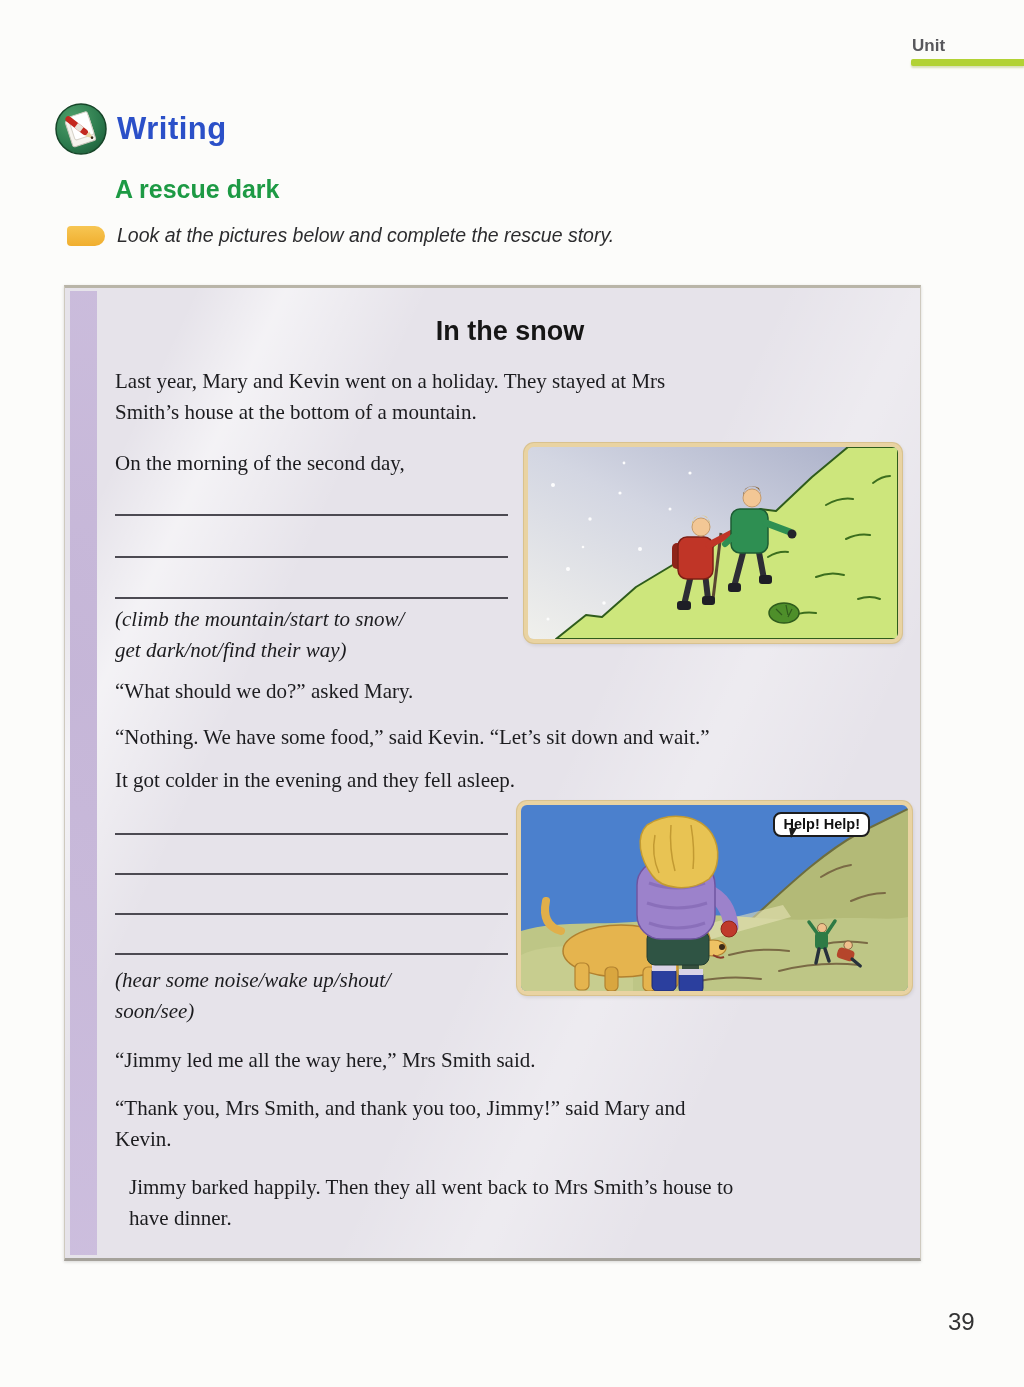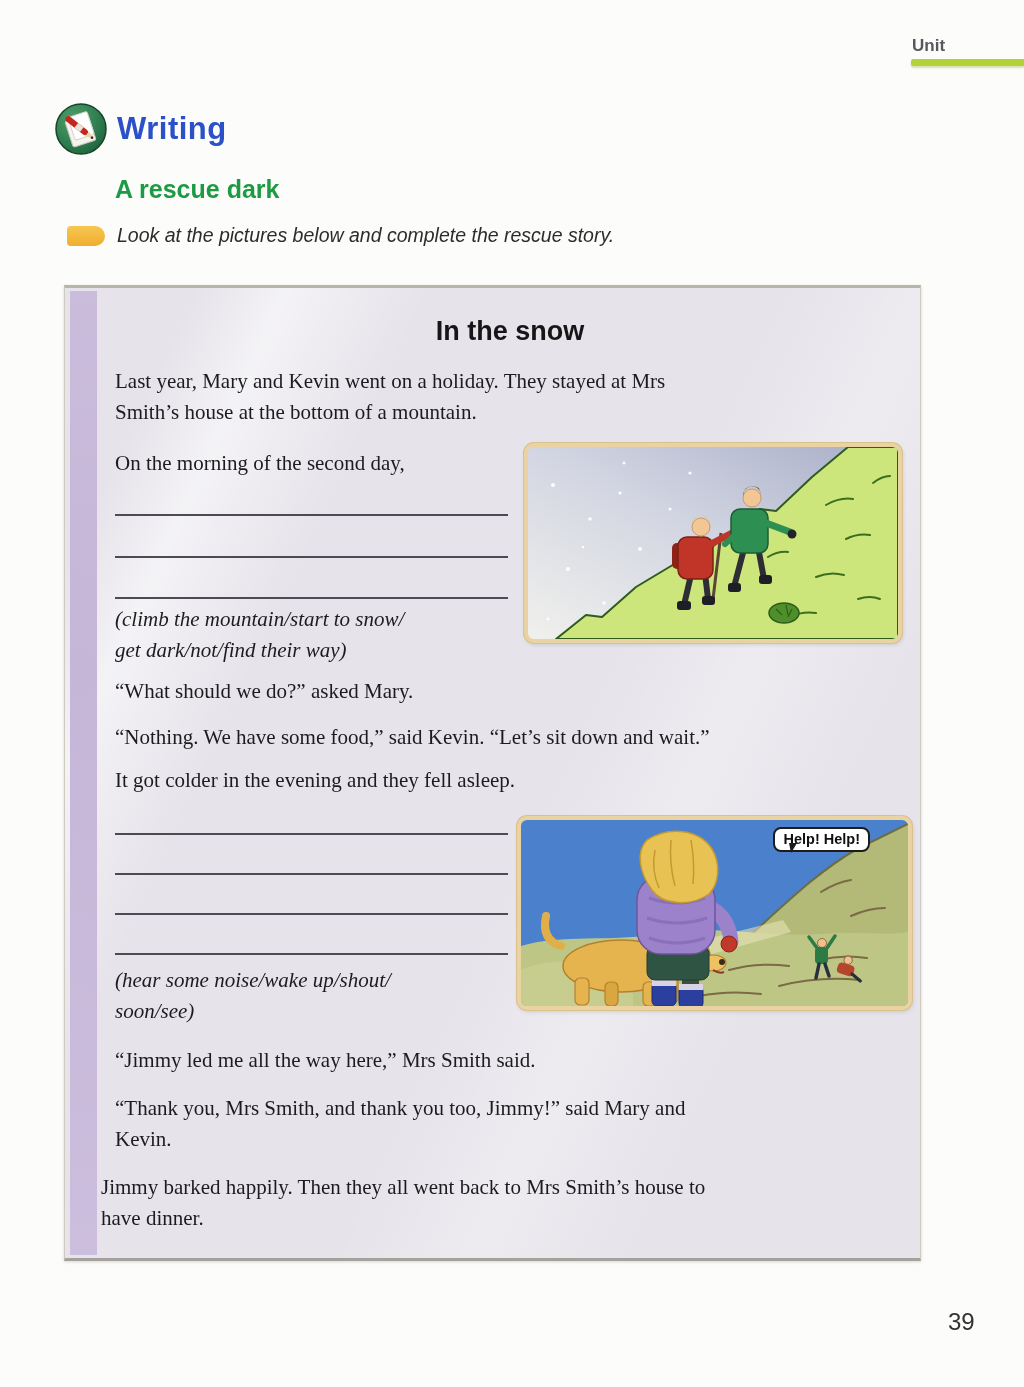--- a/index.html
+++ b/index.html
@@ -71,21 +71,21 @@
     border-top:2px solid #4c4a52;
   }
   
   .pic{
     position:absolute;border:4px solid #e9d3a2;border-radius:10px;overflow:hidden;
     box-shadow:0 0 0 1px #d9c28e, 1px 2px 4px rgba(0,0,0,.12);
     background:#cdd2e0;
   }
   .pic svg{display:block;width:100%;height:100%;}
   .pic1{left:459px;top:155px;width:370px;height:192px;}
-  .pic2{left:452px;top:528px;width:387px;height:186px;}
+  .pic2{left:452px;top:513px;width:387px;height:186px;}
   .speech-bubble{
     position:absolute;top:7px;right:38px;
     background:#fff;border:2px solid #1c1c1c;border-radius:8px;
     padding:2px 8px 3px 8px;
     font-family:"Liberation Sans",sans-serif;font-weight:bold;font-size:14.5px;color:#111;
     white-space:nowrap;z-index:2;
   }
   .speech-bubble::after{
     content:"";position:absolute;left:14px;bottom:-9px;
     border:6px solid transparent;border-top:10px solid #1c1c1c;border-left-width:2px;
@@ -304,19 +304,19 @@
           <path d="M134,30 q-4,20 4,38 M150,20 q-2,24 4,46 M170,20 q4,24 2,44" stroke="#c29a32" stroke-width="1.5" fill="none"></path>
         </g>
       </svg>
     </div>
 
     <div class="stext" style="left:50px;top:757px;width:780px;">“Jimmy led me all the way here,” Mrs Smith said.</div>
 
     <div class="stext" style="left:50px;top:805px;width:800px;">“Thank you, Mrs Smith, and thank you too, Jimmy!” said Mary and
 Kevin.</div>
 
-    <div class="stext" style="left:36px;top:884px;width:810px;">Jimmy barked happily. Then they all went back to Mrs Smith’s house to
+    <div class="stext" style="left:64px;top:884px;width:810px;">Jimmy barked happily. Then they all went back to Mrs Smith’s house to
 have dinner.</div>
   </div>
 
   <div class="page-number">39</div>
 
 </div>
 
 </body></html>

